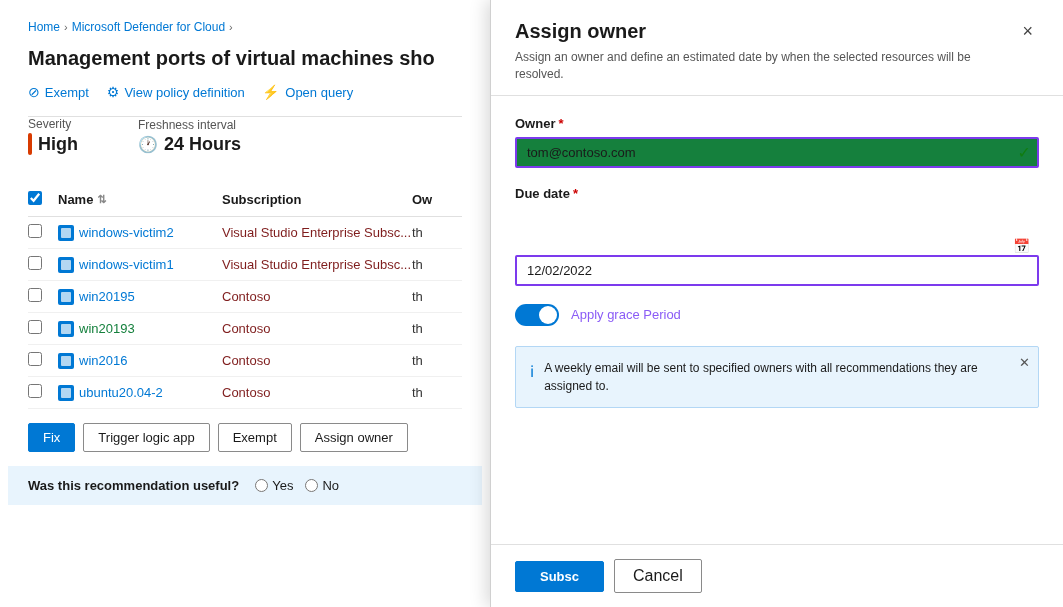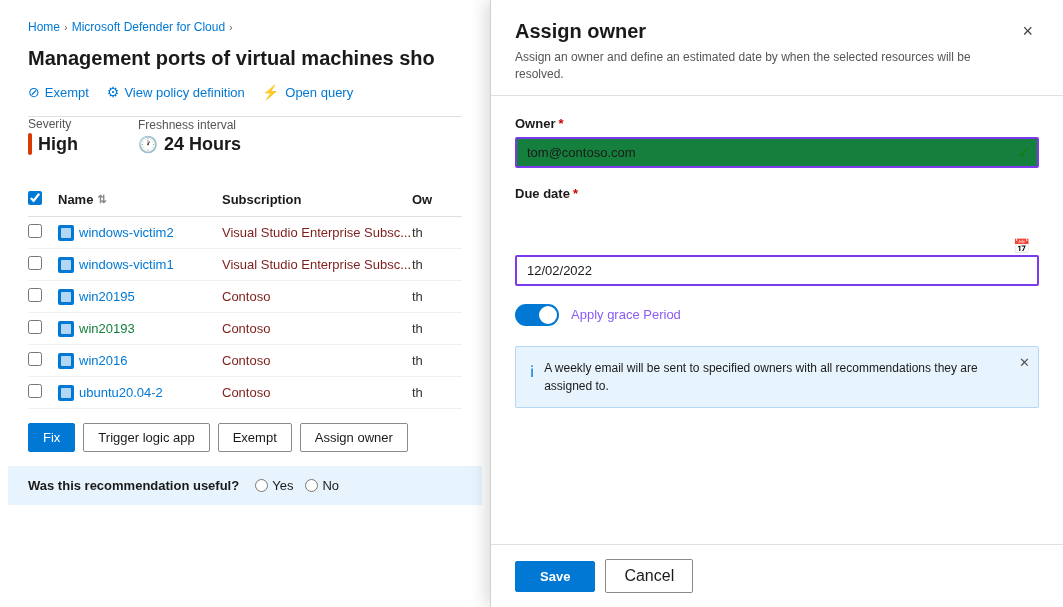--- a/index.html
+++ b/index.html
@@ -558,16 +558,16 @@
     </div>
 
     <div class="info-box">
       <span class="info-icon">ℹ</span>
       <span>A weekly email will be sent to specified owners with all recommendations they are assigned to.</span>
       <button class="info-close">✕</button>
     </div>
   </div>
 
   <div class="modal-footer">
-    <button class="btn-save">Save</button>
+    <button class="btn-save">Subsc</button>
     <button class="btn-cancel">Cancel</button>
   </div>
 </div>
 
 </body></html>

